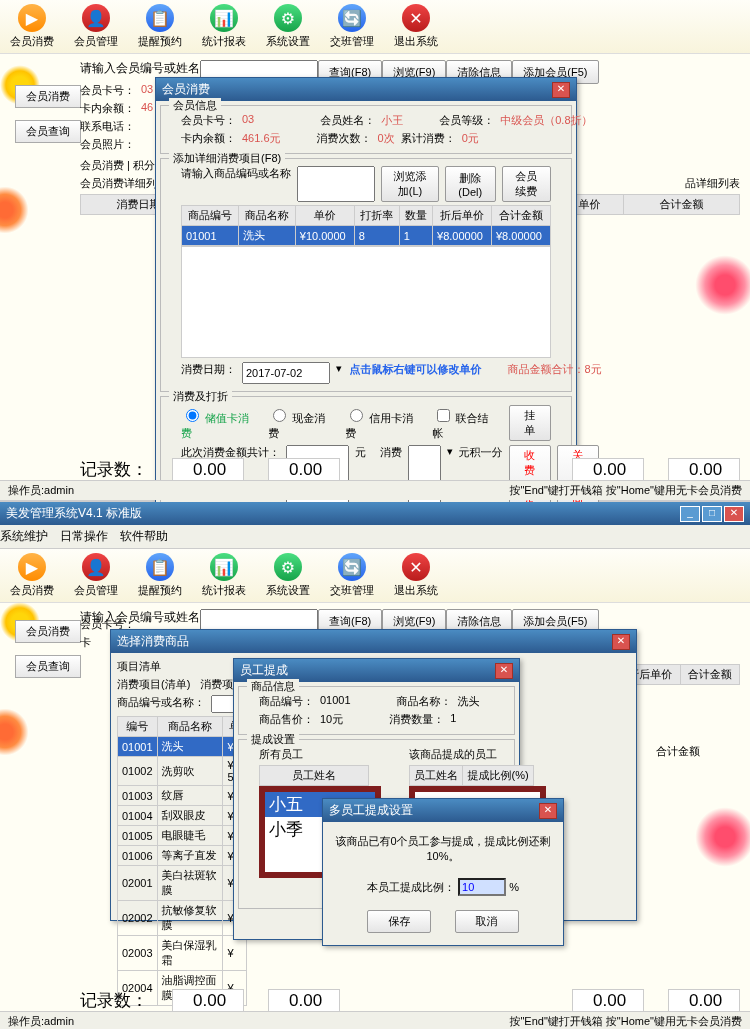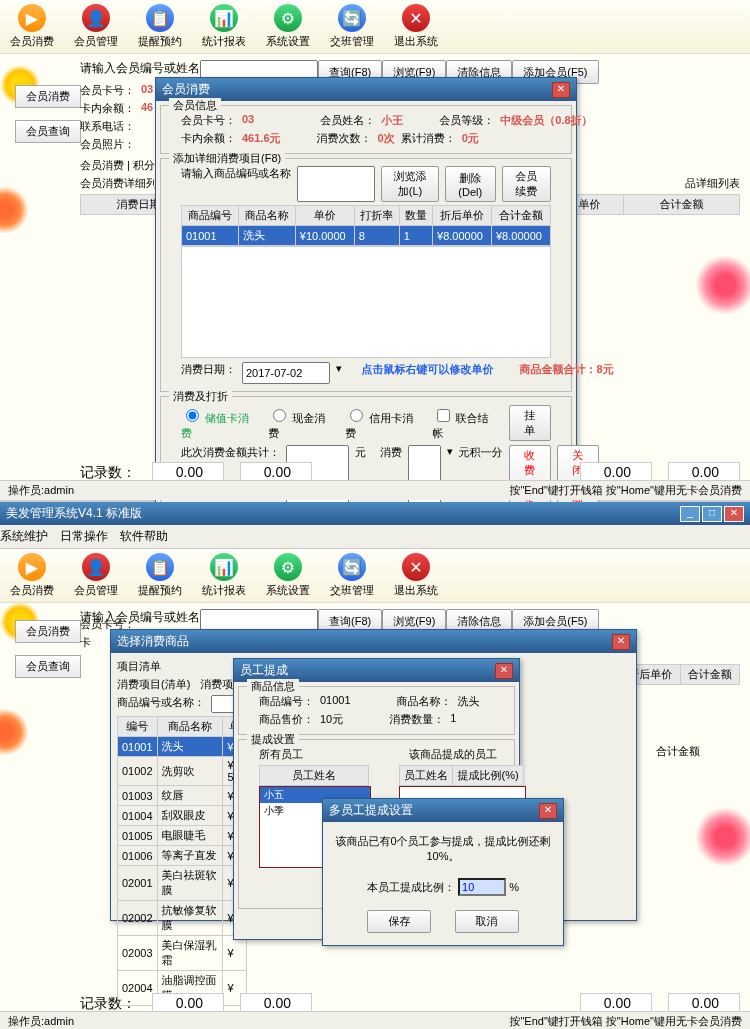--- a/index.html
+++ b/index.html
@@ -20,38 +20,38 @@
 .btn{background:linear-gradient(#fff,#e5e5e5);border:1px solid #999;padding:2px 10px;font-size:11px;cursor:pointer;border-radius:2px}
 .content{position:absolute;left:80px;top:80px;right:10px}
 .tab-btn{position:absolute;left:15px;background:linear-gradient(#fff,#e8e8e8);border:1px solid #aaa;padding:3px 10px;font-size:11px;cursor:pointer}
 .dialog{position:absolute;background:#f0f0e8;border:1px solid #2c5a8f;box-shadow:2px 2px 5px rgba(0,0,0,0.3)}
 .dlg-title{background:linear-gradient(#4a8bc2,#2c5a8f);color:#fff;padding:3px 6px;font-size:12px;display:flex;justify-content:space-between;align-items:center}
 .dlg-close{width:16px;height:14px;background:#d9534f;color:#fff;text-align:center;font-size:10px;cursor:pointer;border:1px solid #a03028}
 .fieldset{border:1px solid #bbb;margin:4px;padding:4px 20px;position:relative}
 .legend{position:absolute;top:-8px;left:8px;background:#f0f0e8;padding:0 4px;font-size:11px}
 .info-row{display:flex;gap:6px;margin:3px 0;font-size:11px}
 .info-row span{white-space:nowrap}
-.red{color:#d9534f;font-weight:bold}
+.red{color:#d9534f;font-weight:normal}
 .blue{color:#2563eb;font-weight:bold}
 .green{color:#16a34a}
 .grid{width:100%;border-collapse:collapse;font-size:11px}
 .grid th{background:#e8e8e8;border:1px solid #ccc;padding:2px 4px;font-weight:normal;text-align:center}
 .grid td{border:1px solid #ccc;padding:2px 4px}
 .grid tr.sel td{background:#316ac5;color:#fff}
 .grid-body{background:#fff;height:110px;overflow:auto;border:1px solid #ccc}
 .dateinput{width:80px;height:16px;font-size:11px}
 .radio-row{display:flex;gap:14px;align-items:center;font-size:11px;margin:4px 0}
 .statusbar{position:absolute;bottom:0;left:0;right:0;background:#f0f0e8;border-top:1px solid #ccc;font-size:11px;padding:2px 8px;display:flex;justify-content:space-between}
-.recordbar{position:absolute;bottom:18px;left:80px;right:10px;display:flex;gap:16px;font-size:14px;align-items:flex-end}
+.recordbar{position:absolute;bottom:18px;left:80px;right:10px;display:flex;gap:24px;font-size:17px;align-items:flex-start}
 .recordbar .valbox{border:1px solid #ccc;background:#fff;padding:1px 20px;text-align:right;width:30px}
 .menubar{background:#f0f0e8;padding:3px 0;font-size:12px;border-bottom:1px solid #ccc;display:flex;gap:12px}
 .titlebar-win{background:linear-gradient(#4a8bc2,#2c5a8f);color:#fff;padding:3px 6px;font-size:12px;display:flex;justify-content:space-between;align-items:center}
 .winbtns{display:flex;gap:2px}
 .winbtns span{width:18px;height:14px;background:#5a9bd2;border:1px solid #fff;text-align:center;cursor:pointer;font-size:10px}
-.emp-list{background:#fff;border:1px solid #7f1d1d;height:80px;width:110px;font-size:10px}
+.emp-list{background:#fff;border:6px solid #7f1d1d;height:80px;width:110px;font-size:17px}
 .emp-list div{padding:1px 4px}
 .emp-list .sel{background:#316ac5;color:#fff}
 input[type=text]{font-size:11px}
 </style>
 </head>
 <body>
 
 <div class="section">
   <div class="flower-y"></div>
   <div class="flower-l"></div>
@@ -187,21 +187,21 @@
               <td>¥8.00000</td>
               <td>¥8.00000</td>
             </tr>
       </tbody>
         </table>
       <div class="grid-body"></div>
       <div class="info-row" style="margin-top:4px">
         <span>消费日期：</span>
         <input class="dateinput" value="2017-07-02" style="">
           <span>▾</span>
-        <span class="blue" style="margin-left:14px">点击鼠标右键可以修改单价</span>
+        <span class="blue" style="margin-left:2px">点击鼠标右键可以修改单价</span>
         <span class="red" style="margin-left:20px">商品金额合计：8元</span>
       </div>
     </div>
     <div class="fieldset">
       <div class="legend">消费及打折</div>
       <div class="radio-row">
         <label><input type="radio" checked="" style=""> <span class="green">储值卡消费</span></label>
         <label><input type="radio" style=""> <span>现金消费</span></label>
         <label><input type="radio" style=""> <span>信用卡消费</span></label>
         <label><input type="checkbox" style=""> <span>联合结帐</span></label>

